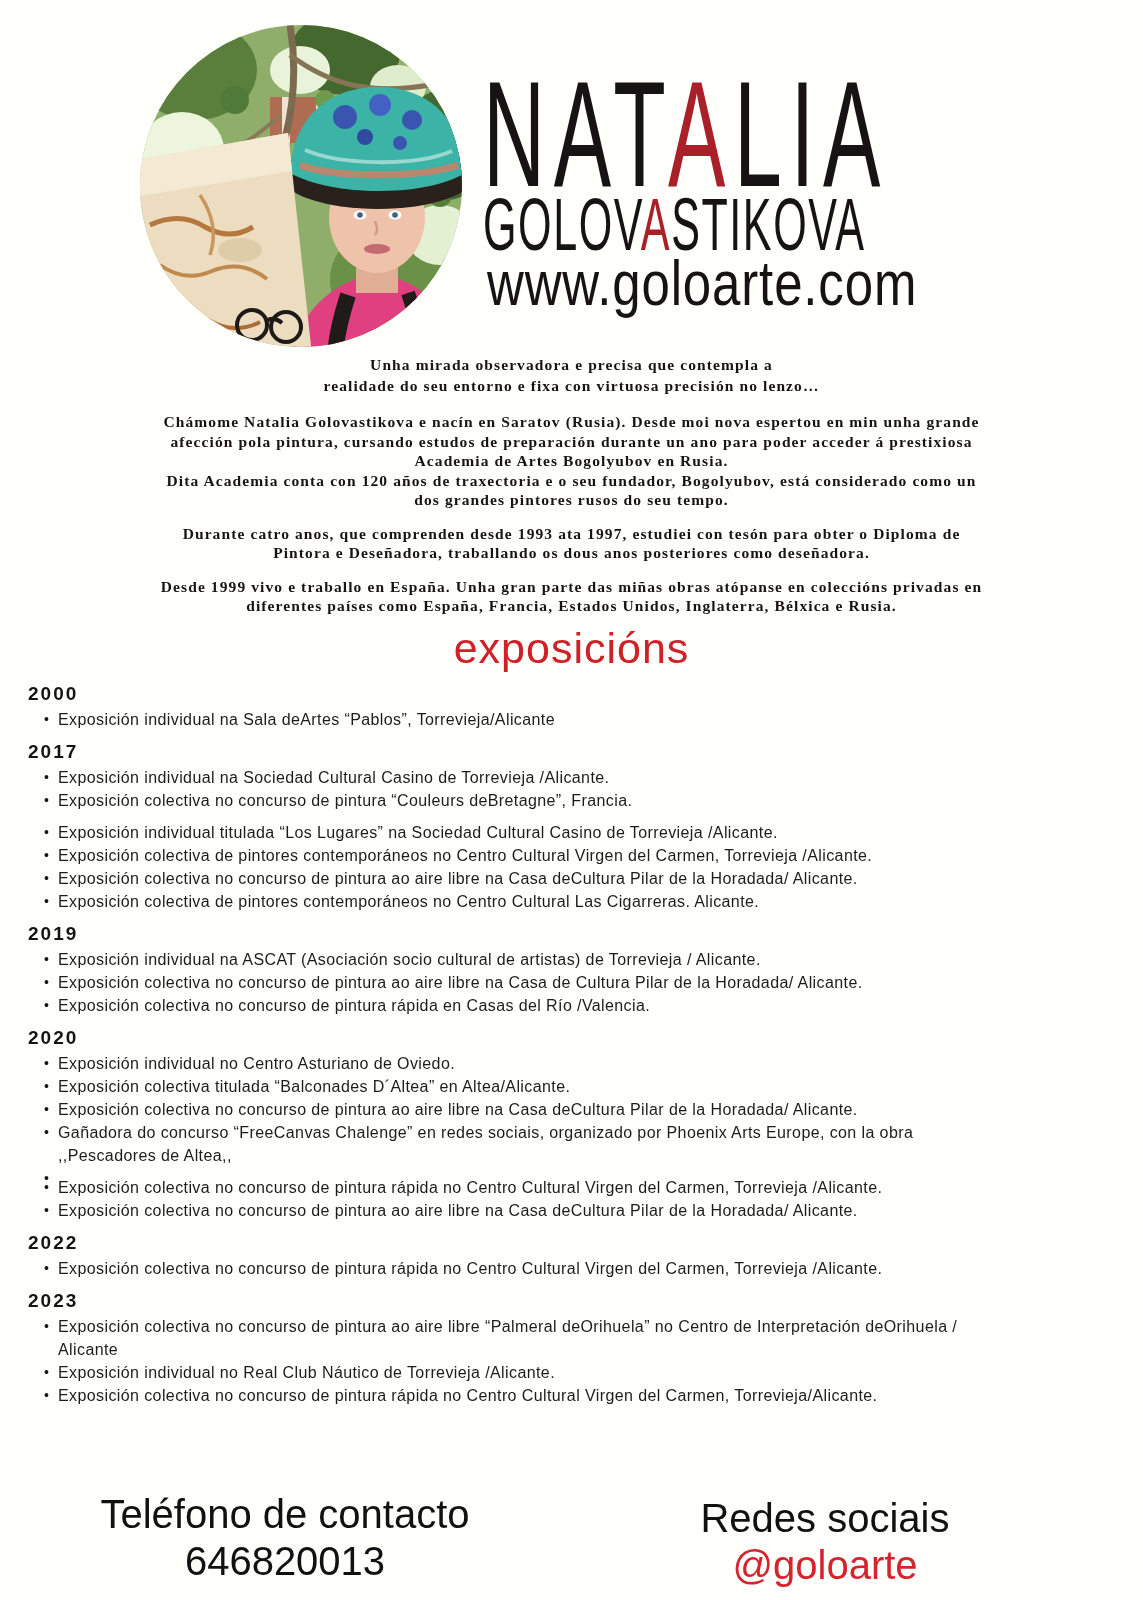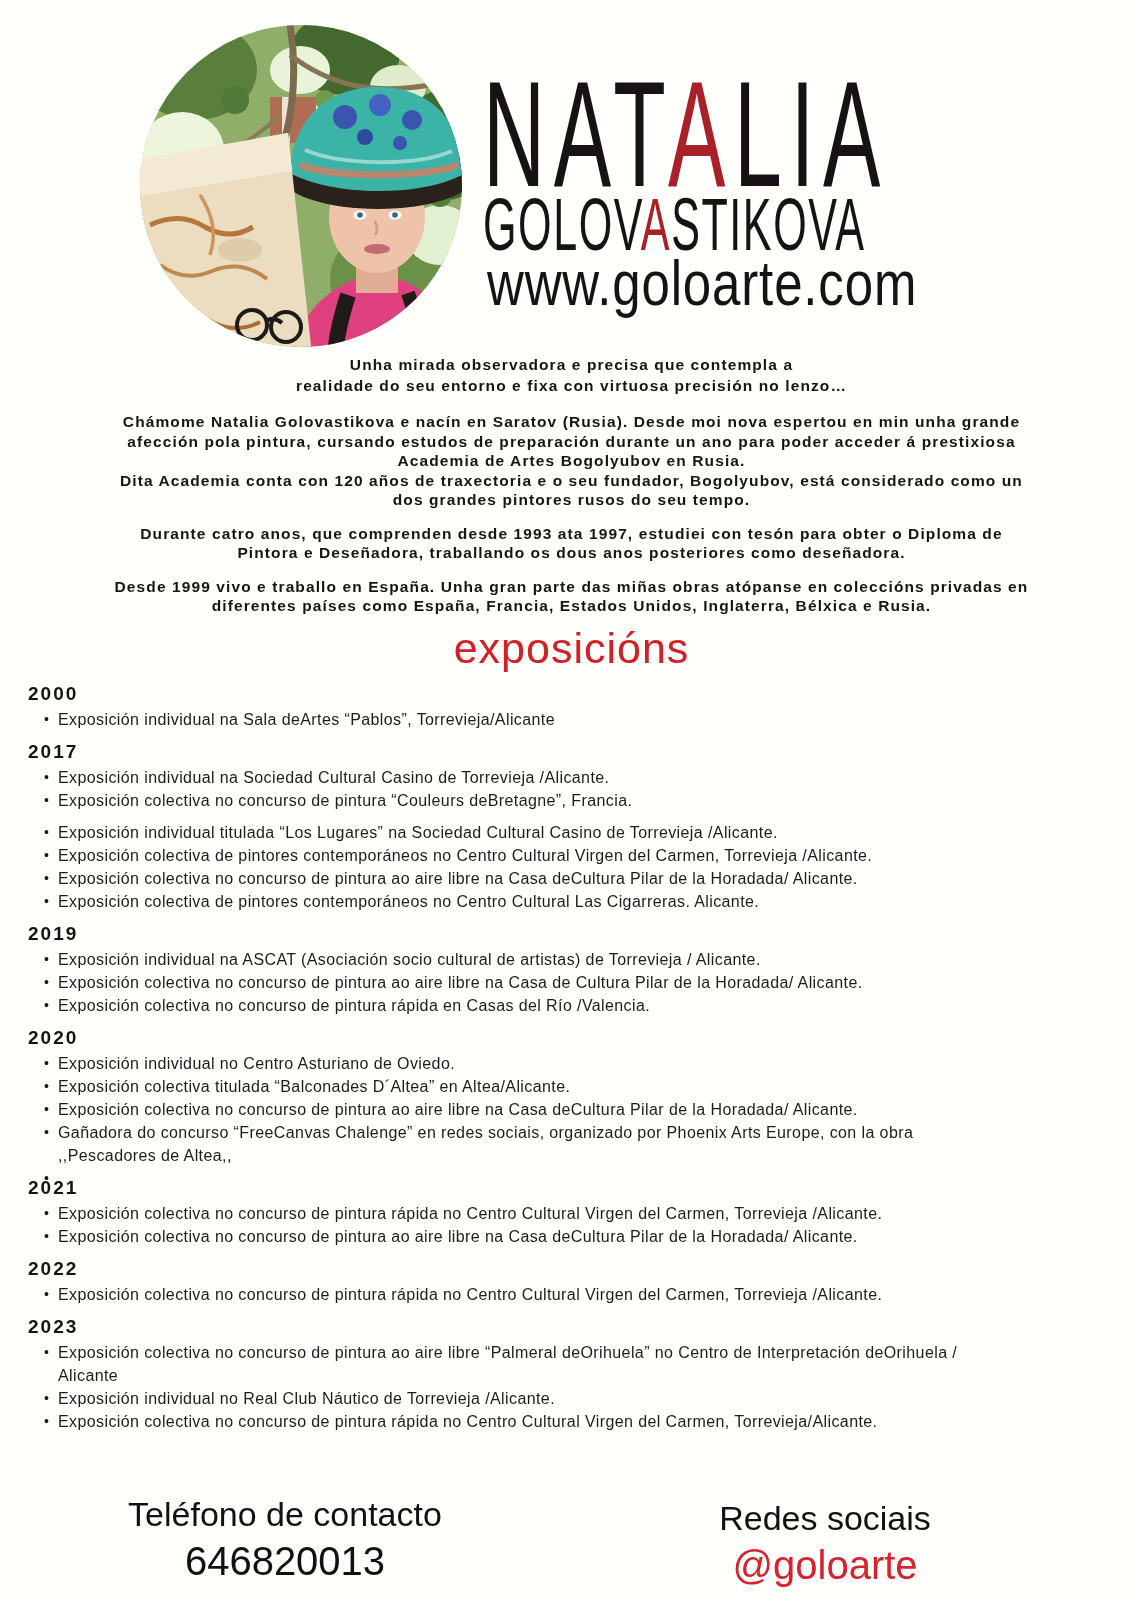--- a/index.html
+++ b/index.html
@@ -36,21 +36,21 @@
     transform:scale(0.77,1.32);transform-origin:left top;
   }
   .logo-line3{
     position:absolute;left:4px;top:247px;
     font-size:60px;letter-spacing:1px;font-weight:400;
     transform:scale(0.85,1.05);transform-origin:left top;
   }
   
   .content{position:absolute;left:0;top:348px;width:1143px;padding:0 20px;}
   .intro p{
-    font-family:Liberation Sans, sans-serif;
+    font-family:Liberation Serif, serif;
     font-weight:700;
     font-size:15.5px;
     line-height:19.5px;
     letter-spacing:1.1px;
     text-align:center;
     white-space:pre-line;
     color:#181414;
   }
   .tagline{margin-top:6px;margin-bottom:16px;line-height:21px !important;}
   .bio-1{margin-bottom:14px;}
@@ -86,21 +86,21 @@
   .expo-item::before{
     content:"•";
     position:absolute;left:-14px;top:0;
     font-size:14px;
     color:#141414;
   }
   .expo-item span{white-space:pre-line;}
   
   .footer-left{position:absolute;left:60px;top:1490px;width:450px;text-align:center;}
   .footer-right{position:absolute;left:660px;top:1494px;width:330px;text-align:center;}
-  .footer-label{font-size:34px;line-height:48px;letter-spacing:0px;color:#111;}
+  .footer-label{font-size:40px;line-height:48px;letter-spacing:0px;color:#111;}
   .footer-phone{font-size:40px;line-height:46px;color:#111;}
   .footer-handle{font-size:40px;line-height:46px;color:var(--social-red);}
 </style>
 </head>
 <body>
 
 <div class="page">
 
   <div class="photo-wrap">
     <svg width="322" height="322" viewBox="0 0 322 322">
@@ -236,21 +236,20 @@
           <ul class="expo-list">
             <li class="expo-item"><span>Exposición individual no Centro Asturiano de Oviedo.</span></li>
             <li class="expo-item"><span>Exposición colectiva titulada “Balconades D´Altea” en Altea/Alicante.</span></li>
             <li class="expo-item"><span>Exposición colectiva no concurso de pintura ao aire libre na Casa deCultura Pilar de la Horadada/ Alicante.</span></li>
             <li class="expo-item"><span>Gañadora do concurso “FreeCanvas Chalenge” en redes sociais, organizado por Phoenix Arts Europe, con la obra
 ,,Pescadores de Altea,,</span></li>
             <li class="expo-item"><span></span></li>
           </ul>
         </section>
         <section class="expo-section">
-          <div class="expo-year">2021</div>
           <ul class="expo-list">
             <li class="expo-item"><span>Exposición colectiva no concurso de pintura rápida no Centro Cultural Virgen del Carmen, Torrevieja /Alicante.</span></li>
             <li class="expo-item"><span>Exposición colectiva no concurso de pintura ao aire libre na Casa deCultura Pilar de la Horadada/ Alicante.</span></li>
           </ul>
         </section>
         <section class="expo-section">
           <div class="expo-year">2022</div>
           <ul class="expo-list">
             <li class="expo-item"><span>Exposición colectiva no concurso de pintura rápida no Centro Cultural Virgen del Carmen, Torrevieja /Alicante.</span></li>
           </ul>

